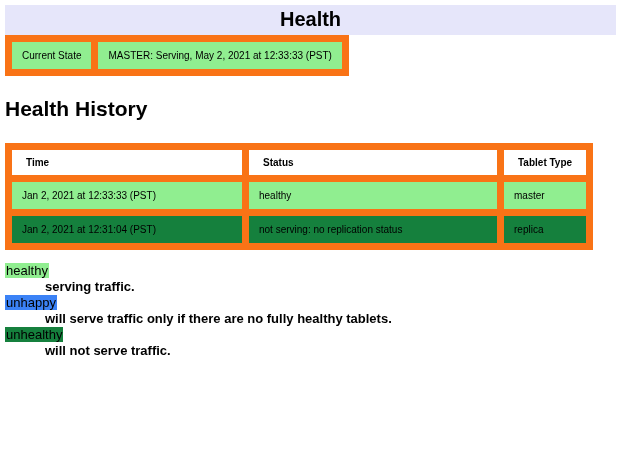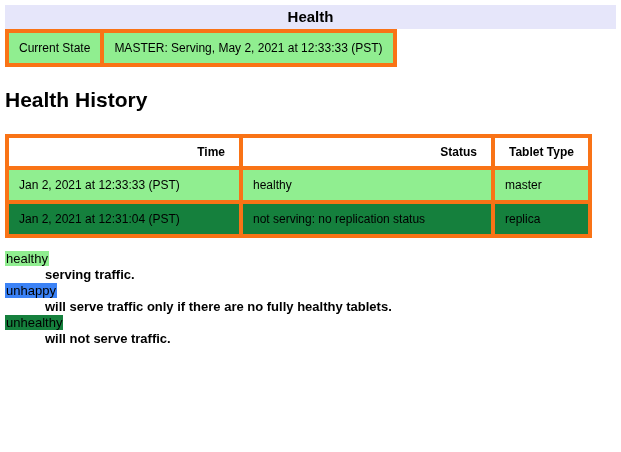--- a/index.html
+++ b/index.html
@@ -14,21 +14,21 @@
     box-sizing: border-box;
     width: 621px;
     min-height: 452px;
     padding: 5px;
   }
   
   .header-bar {
     background: #e6e6fa;
     text-align: center;
     font-weight: bold;
-    font-size: 15px;
+    font-size: 20px;
     padding: 3px 0 4px 0;
   }
   
   .current-status {
     font-size: 21px;
     margin: 14px 0 0 0;
   }
   .status-value {
     display: inline-block;
     padding: 6px 13px;
@@ -36,28 +36,28 @@
   }
   h2 {
     font-size: 21px;
     font-weight: bold;
     margin: 21px 0 22px 0;
   }
   table {
     border-collapse: collapse;
   }
   td, th {
-    border: 4px solid #f97316;
+    border: 7px solid #f97316;
     padding: 8px 10px;
-    font-size: 12px;
+    font-size: 10px;
     white-space: nowrap;
   }
   th {
     font-weight: bold;
-    text-align: right;
+    text-align: left;
     background: #ffffff;
   }
   td { text-align: left; }
   .history-table th { padding: 7px 14px; }
   .history-table td.cell-time { min-width: 210px; }
   .history-table td.cell-status { min-width: 228px; }
   
   .healthy   { background-color: #90ee90; }
   .unhappy   { background-color: #3b82f6; }
   .unhealthy { background-color: #15803d; }

